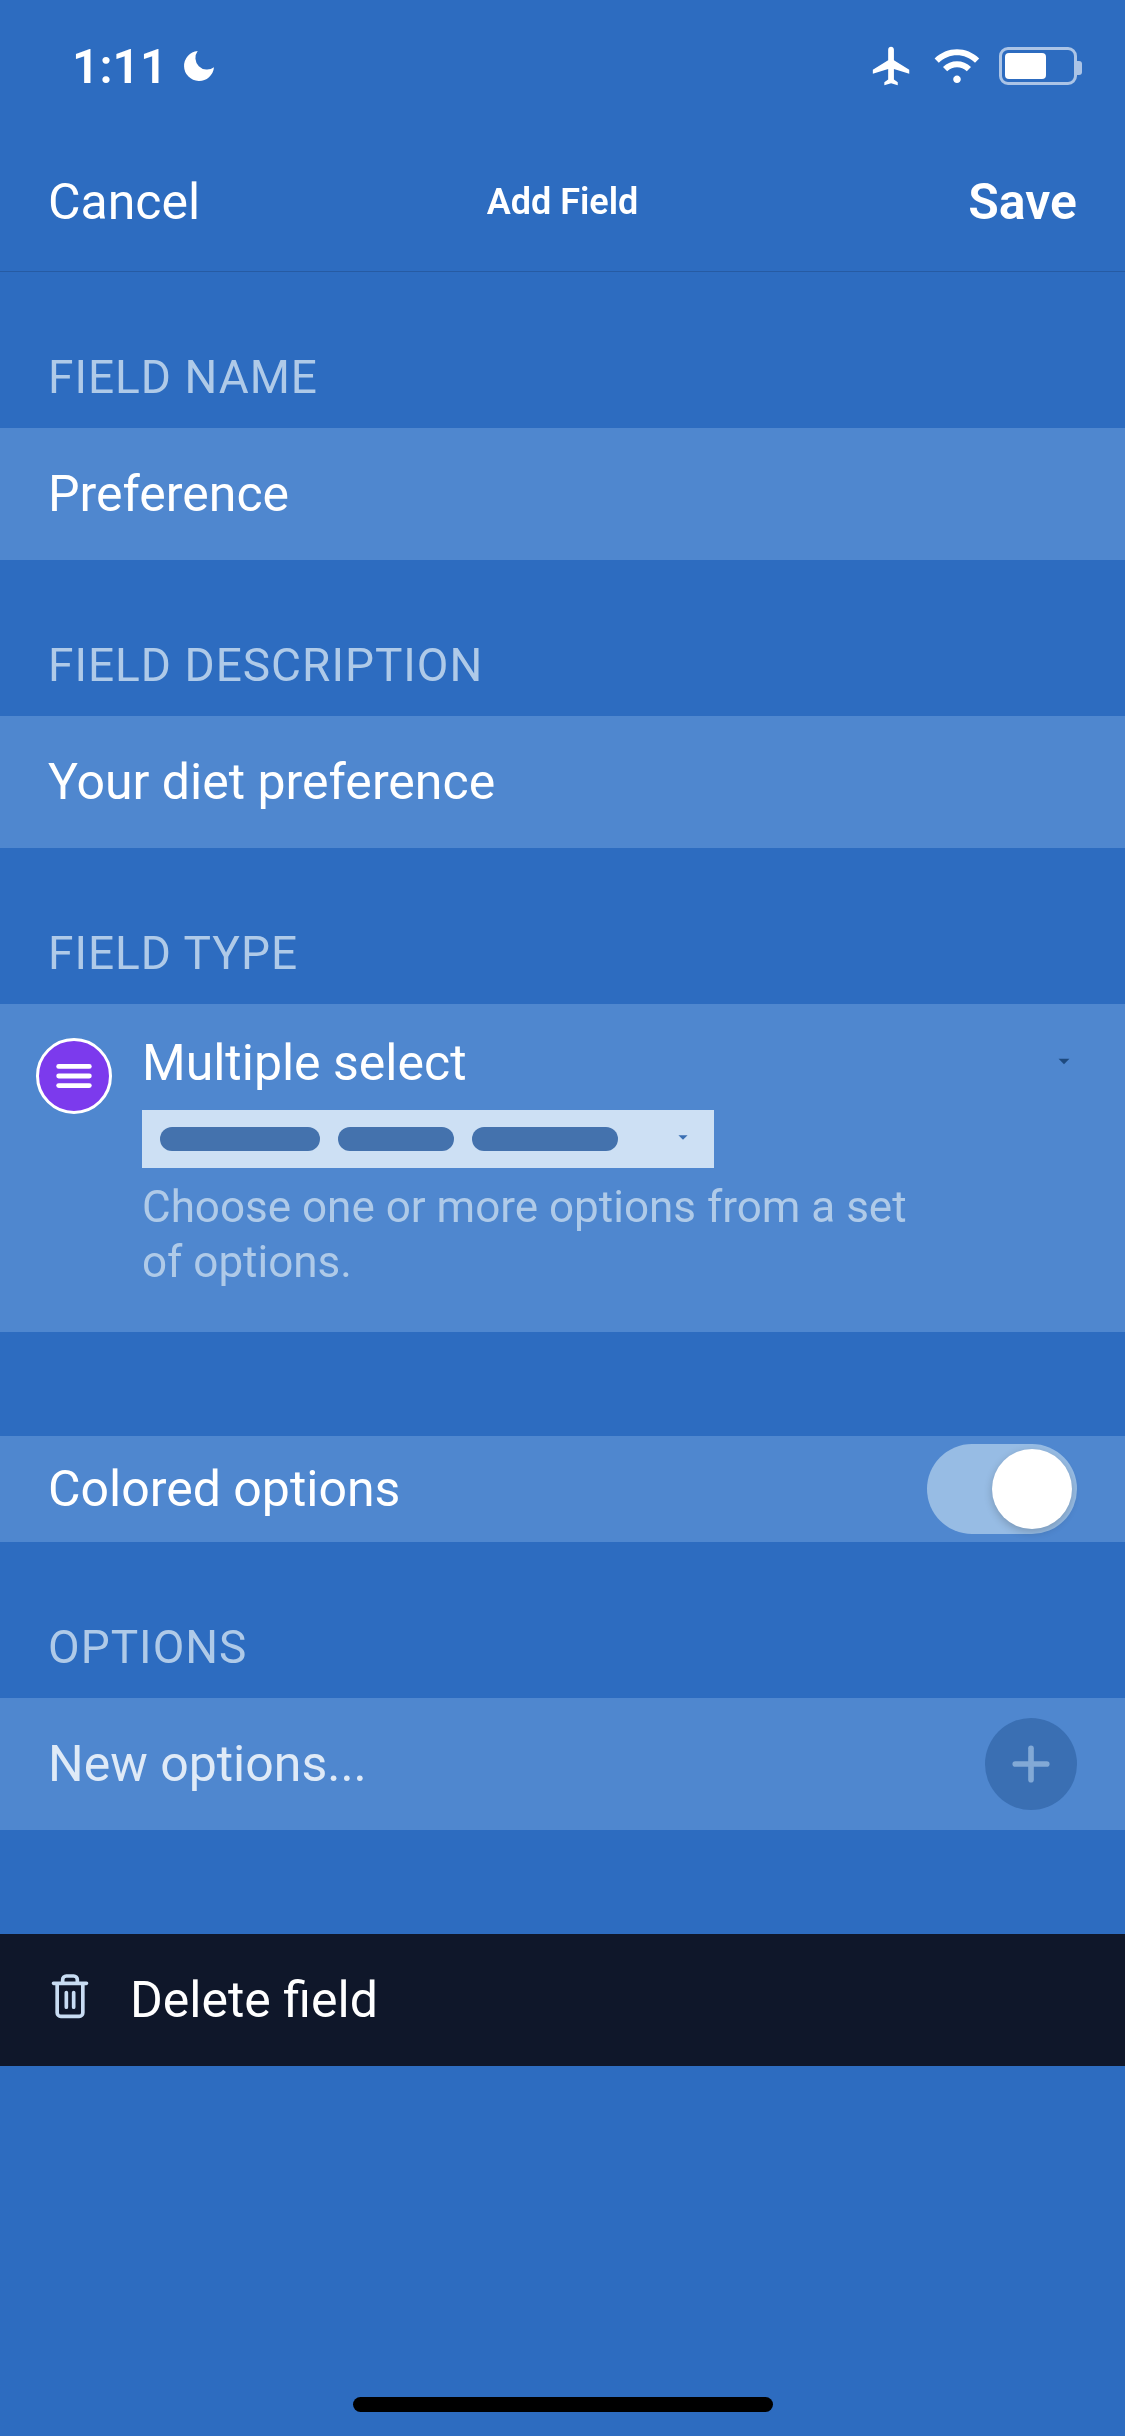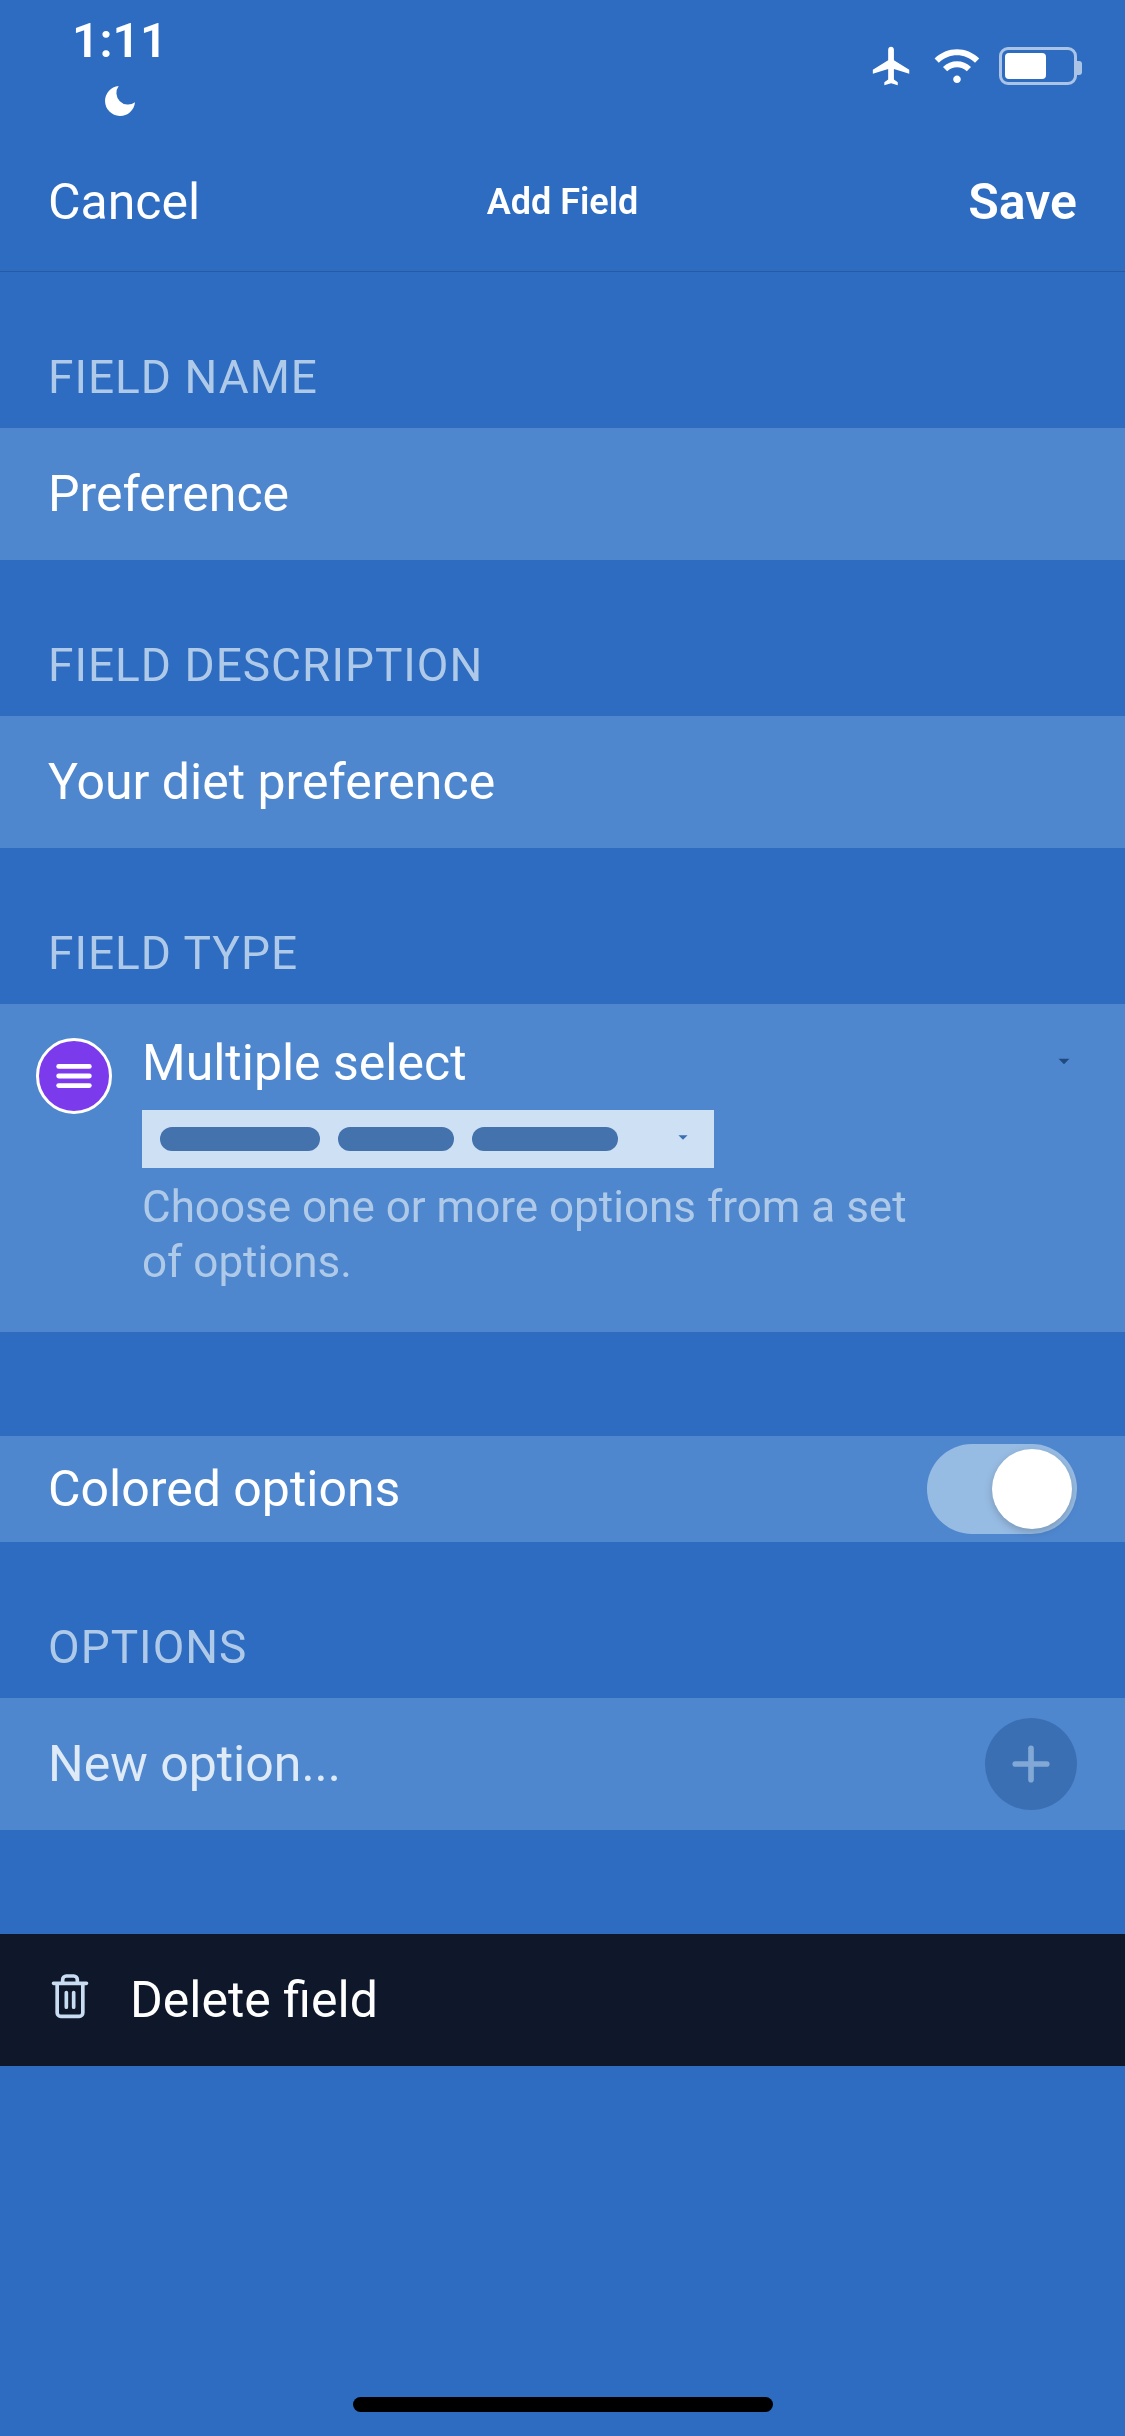--- a/index.html
+++ b/index.html
@@ -22,21 +22,20 @@
       align-items: center;
       justify-content: space-between;
       padding: 0 48px 0 72px;
       font-size: 48px;
       font-weight: 600;
     }
     .status-left {
       display: flex;
       align-items: center;
       gap: 12px;
-      flex-direction: column;
     }
     .status-right {
       display: flex;
       align-items: center;
       gap: 18px;
     }
     .moon-icon svg, .airplane-icon svg, .wifi-icon svg {
       display: block;
     }
     .battery {
@@ -352,21 +351,21 @@
 
 <div class="toggle-cell">
   <span class="toggle-label">Colored options</span>
   <div class="toggle">
     <div class="toggle-knob"></div>
   </div>
 </div>
 
 <div class="section-header">OPTIONS</div>
 <div class="new-option-cell">
-  <span class="new-option-label">New option...</span>
+  <span class="new-option-label">New options...</span>
   <div class="plus-btn">
     <svg viewBox="0 0 24 24" fill="none" stroke-width="2.5" stroke-linecap="round">
       <line x1="12" y1="5" x2="12" y2="19"></line>
       <line x1="5" y1="12" x2="19" y2="12"></line>
     </svg>
   </div>
 </div>
 
 <div class="gap"></div>
 

